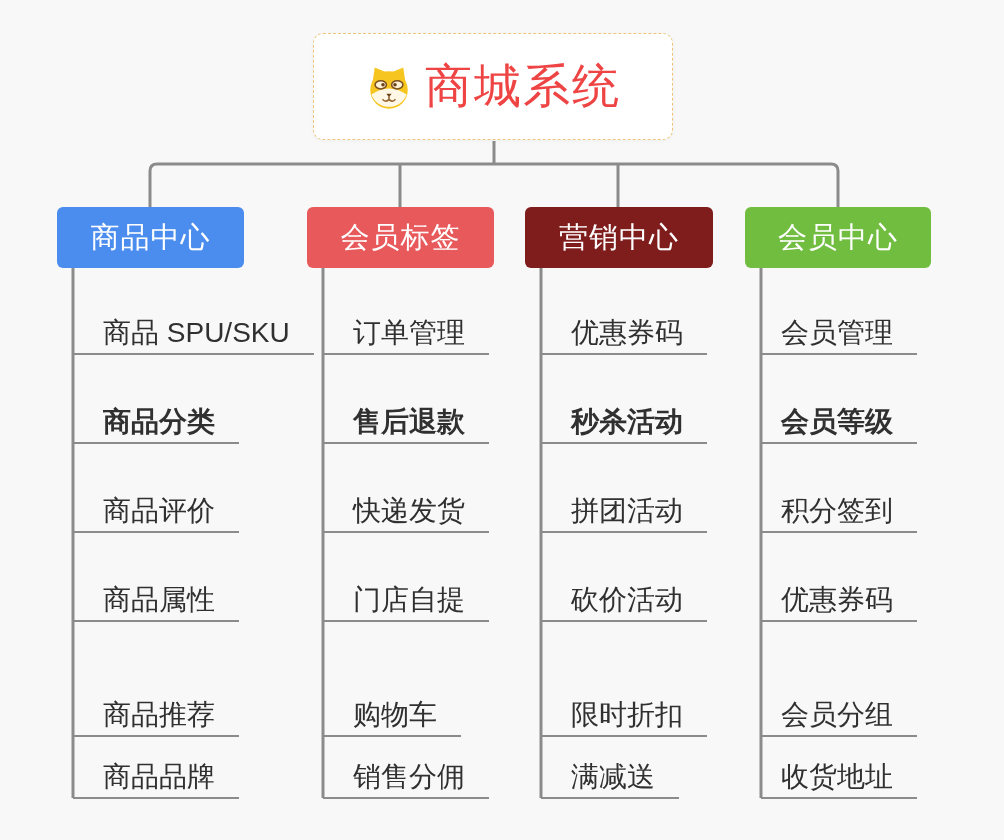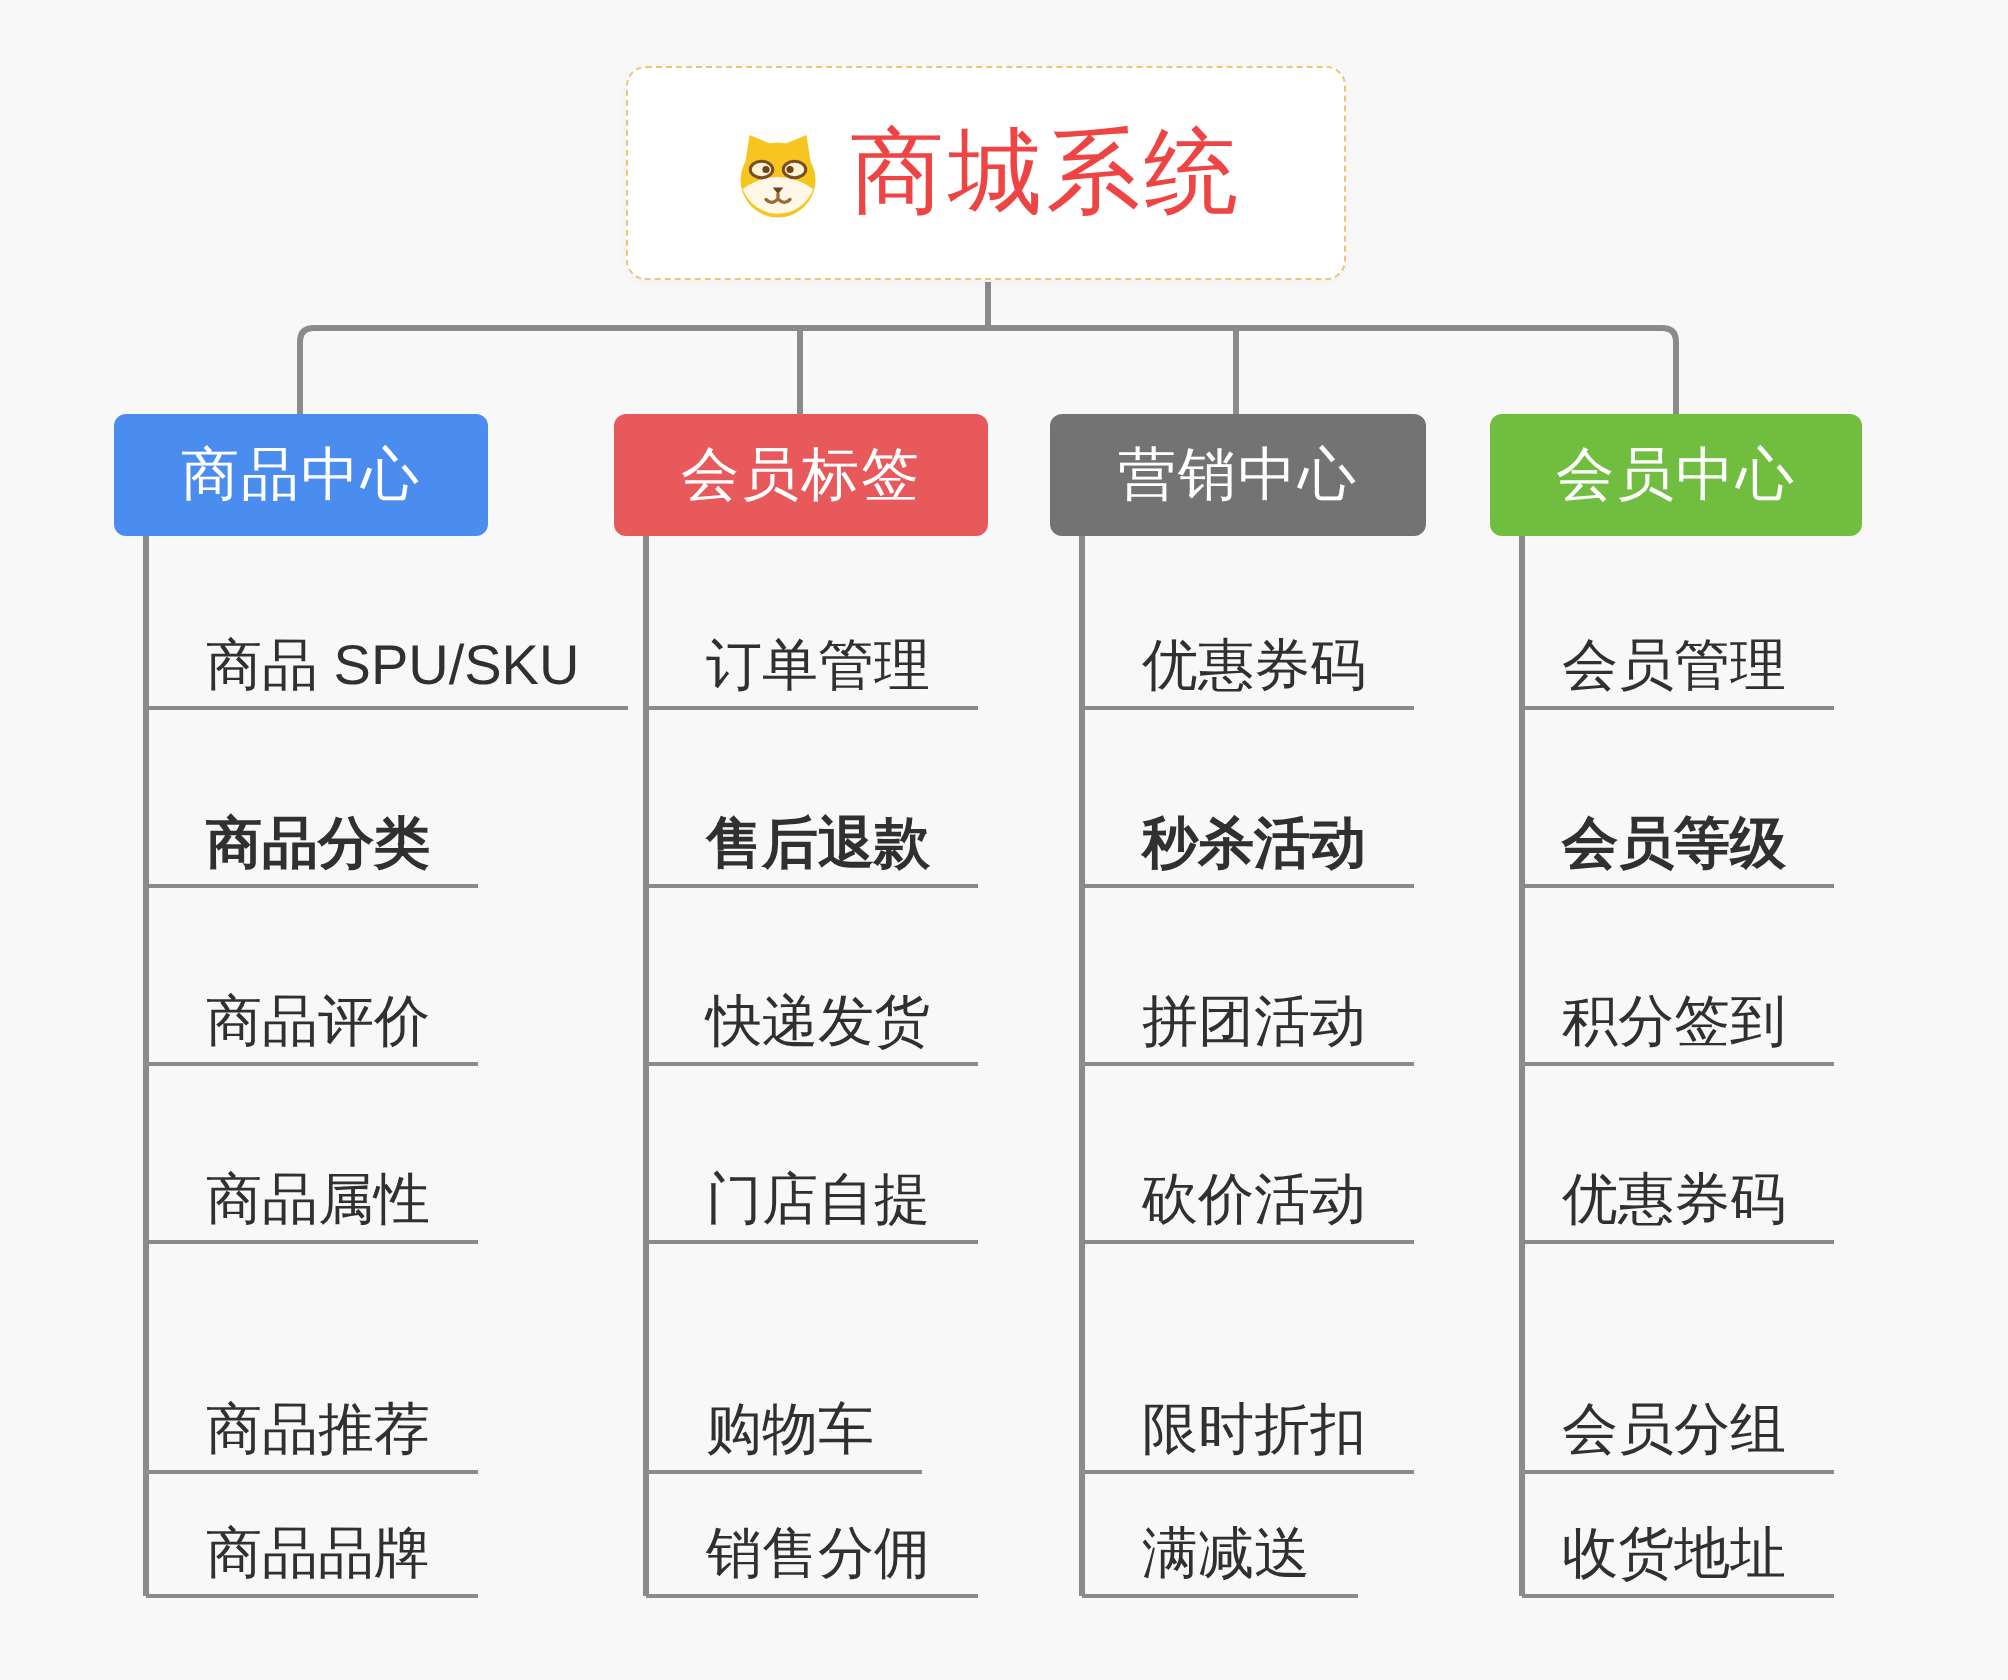--- a/index.html
+++ b/index.html
@@ -118,21 +118,21 @@
     </svg>
     <span class="root-title">商城系统</span>
   </div>
 
   <div class="branch-node" style="left: 57px; width: 187px; background: rgb(74, 141, 238);">
     <span>商品中心</span>
   </div>
   <div class="branch-node" style="left: 307px; width: 187px; background: rgb(232, 89, 92);">
     <span>会员标签</span>
   </div>
-  <div class="branch-node" style="left: 525px; width: 188px; background: #737373;">
+  <div class="branch-node" style="left: 525px; width: 188px; background: #7f1d1d;">
     <span>营销中心</span>
   </div>
   <div class="branch-node" style="left: 745px; width: 186px; background: rgb(112, 189, 64);">
     <span>会员中心</span>
   </div>
 
   <div class="leaf-node c1 r1">商品 SPU/SKU</div>
   <div class="leaf-node c1 r2">商品分类</div>
   <div class="leaf-node c1 r3">商品评价</div>
   <div class="leaf-node c1 r4">商品属性</div>

